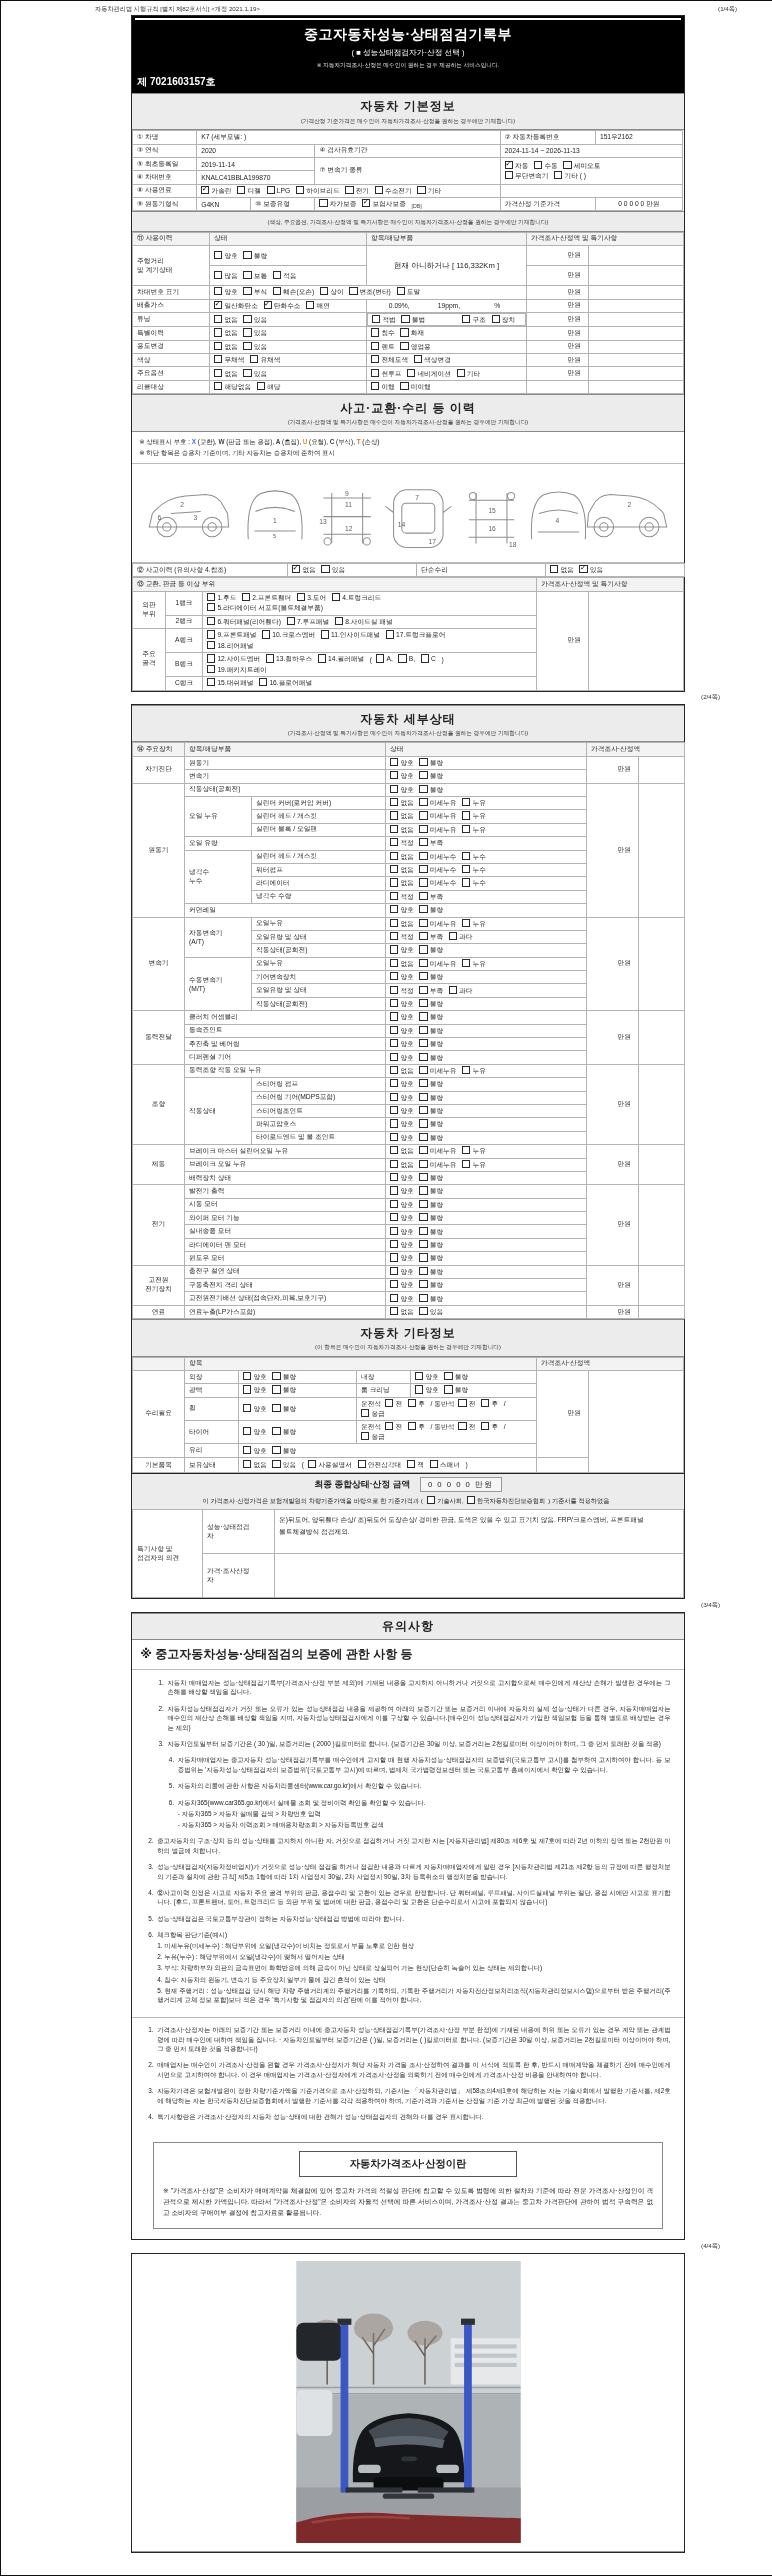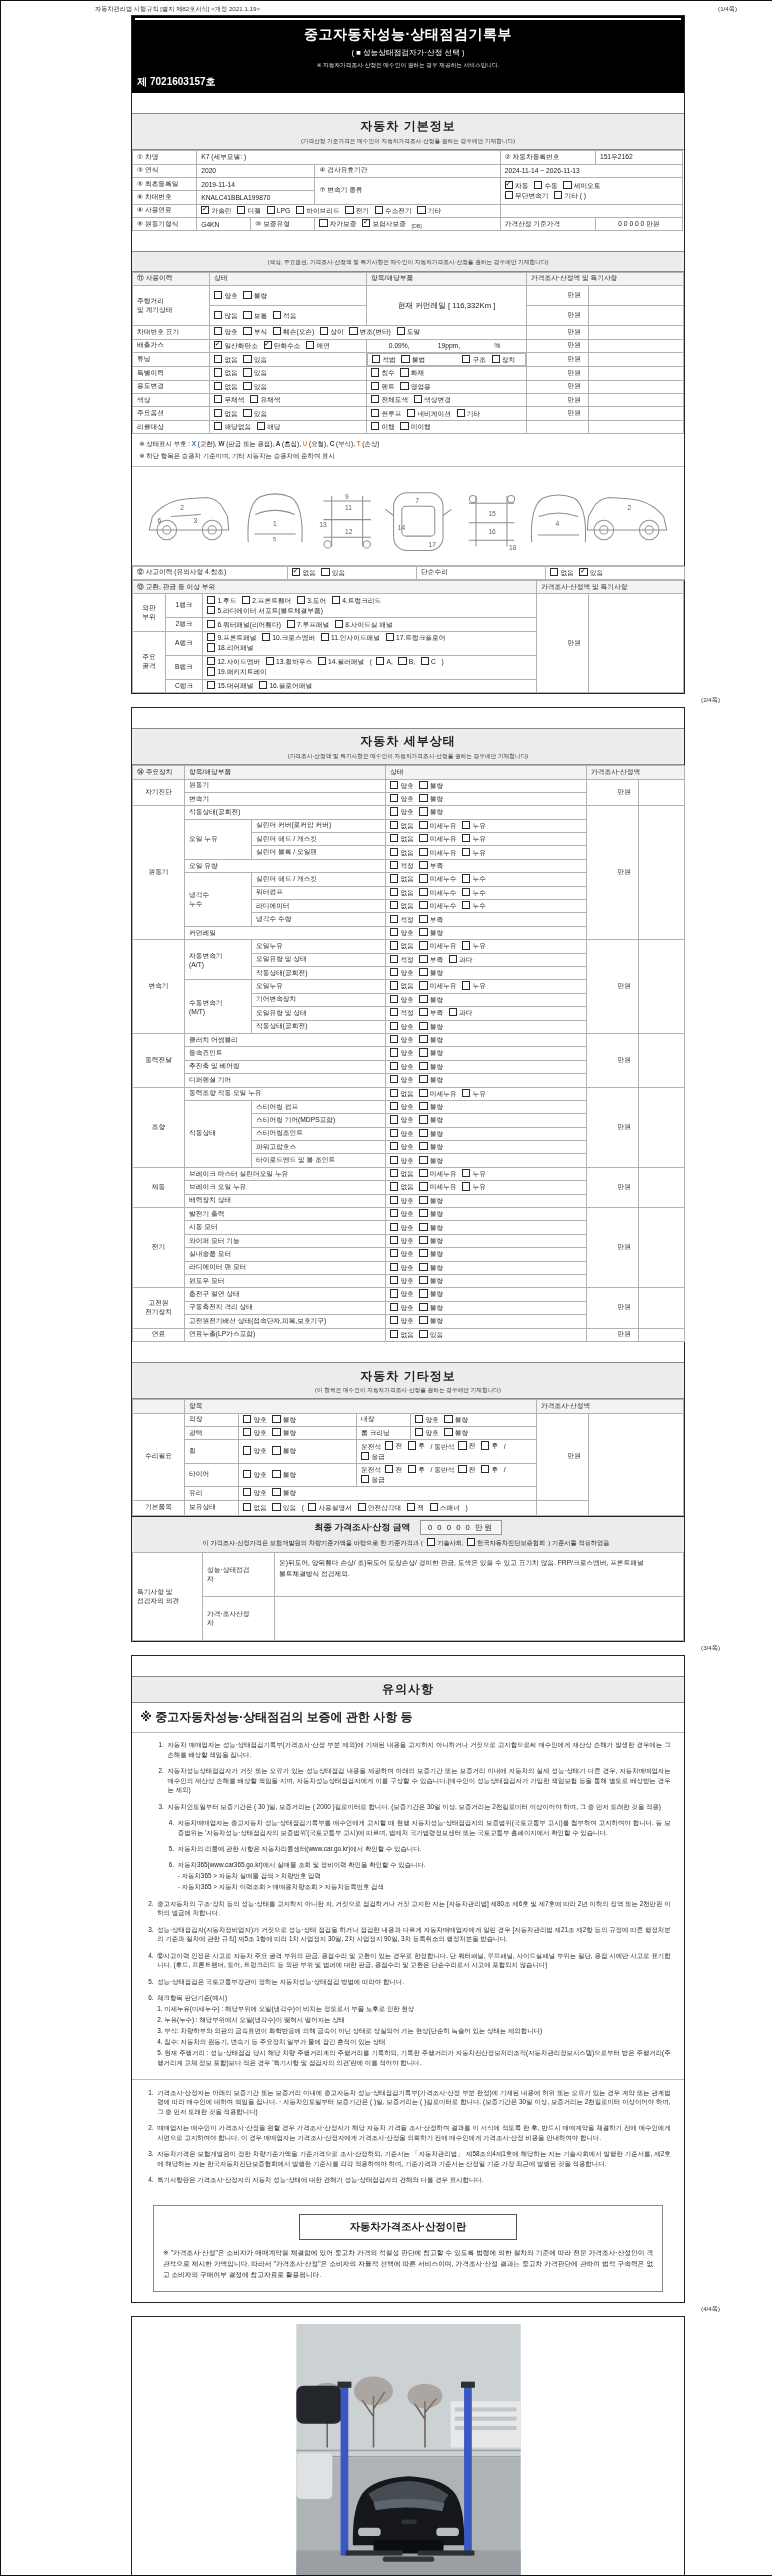--- a/index.html
+++ b/index.html
@@ -10,21 +10,21 @@
   .frame{border:1.5px solid #262626;background:#fff;box-sizing:border-box;}
   .pagemark{text-align:right;font-size:6.2px;color:#333;padding:1.5px 0 2.1px;margin-right:-35px;}
   
   .darkhead{background:#000000;color:#fff;padding:1.5px 0 0;}
   .head-strip{height:2.1px;background:#fff;margin:1px 2.6px 6.2px;}
   .doc-title{text-align:center;font-size:14px;font-weight:bold;letter-spacing:0.5px;}
   .doc-sub{text-align:center;font-size:7.7px;margin-top:4.1px;}
   .doc-note{text-align:center;font-size:5.7px;margin-top:3.1px;color:#e8e8e8;}
   .doc-no{font-size:10px;font-weight:bold;padding:5.2px 5.2px 4.1px;}
   
-  .sec-title{background:#ececec;border-top:0.5px solid #8a8a8a;border-bottom:0.5px solid #8a8a8a;text-align:center;padding:4.6px 0 3.6px;margin-top:20px;}
+  .sec-title{background:#ececec;border-top:0.5px solid #8a8a8a;border-bottom:0.5px solid #8a8a8a;text-align:center;padding:4.6px 0 3.6px;}
   .sec-title .t{font-size:12px;font-weight:bold;letter-spacing:1px;}
   .sec-title .n{font-size:5.7px;margin-top:2.1px;color:#333;}
   
   table{border-collapse:collapse;width:551px;table-layout:fixed;}
   td,th{border:0.5px solid #b3b3b3;font-size:6.7px;padding:1px 4.1px;height:13.4px;box-sizing:border-box;
         text-align:left;font-weight:normal;vertical-align:middle;word-break:keep-all;}
   .thead td{background:#f3f3f3;}
   .c{text-align:center;}
   .r{text-align:right;padding-right:7.2px;}
   .dev{text-align:center;background:#fff;}
@@ -155,21 +155,21 @@
             <tr class="thead">
           <td>⑪ 사용이력</td>
           <td>상태</td>
           <td>항목/해당부품</td>
           <td colspan="2">가격조사·산정액 및 특기사항</td>
         </tr>
         <tr class="tall">
           <td rowspan="2" class="pre">주행거리
 및 계기상태</td>
           <td><span class="opt"><span class="cb"></span>양호</span><span class="opt"><span class="cb"></span>불량</span></td>
-          <td rowspan="2" class="c" style="font-size:7.7px;">현재 커먼레일 [ 116,332Km ]</td>
+          <td rowspan="2" class="c" style="font-size:7.7px;">현재 아니하거나 [ 116,332Km ]</td>
           <td class="r">만원</td>
           <td></td>
         </tr>
         <tr class="tall">
           <td><span class="opt"><span class="cb"></span>많음</span><span class="opt"><span class="cb"></span>보통</span><span class="opt"><span class="cb"></span>적음</span></td>
           <td class="r">만원</td>
           <td></td>
         </tr>
         <tr>
           <td>차대번호 표기</td>
@@ -225,20 +225,24 @@
         <tr>
           <td>리콜대상</td>
           <td><span class="opt"><span class="cb"></span>해당없음</span><span class="opt"><span class="cb"></span>해당</span></td>
           <td><span class="opt"><span class="cb"></span>이행</span><span class="opt"><span class="cb"></span>미이행</span></td>
           <td></td>
           <td></td>
         </tr>
       </tbody>
         </table>
 
+      <div class="sec-title">
+        <div class="t">사고·교환·수리 등 이력</div>
+        <div class="n">(가격조사·산정액 및 특기사항은 매수인이 자동차가격조사·산정을 원하는 경우에만 기재합니다)</div>
+      </div>
 
       <div class="legend">
         <div>
           <span>※ 상태표시 부호 :</span>
           <span id="legend-parts"><b style="color: rgb(58, 111, 216);"> X</b><span> (교환),</span><b style="color: rgb(63, 63, 63);"> W</b><span> (판금 또는 용접),</span><b style="color: rgb(63, 63, 63);"> A</b><span> (흠집),</span><b style="color: rgb(224, 154, 45);"> U</b><span> (요철),</span><b style="color: rgb(63, 63, 63);"> C</b><span> (부식),</span><b style="color: rgb(210, 114, 46);"> T</b><span> (손상)</span></span>
         </div>
         <div>※ 하단 항목은 승용차 기준이며, 기타 자동차는 승용차에 준하여 표시</div>
       </div>
 
       <div class="diagram-wrap">
@@ -648,21 +652,21 @@
         <tr style="height:15.5px;">
           <td class="c">기본품목</td>
           <td>보유상태</td>
           <td colspan="3"><span class="opt"><span class="cb"></span>없음</span><span class="opt"><span class="cb"></span>있음</span><span class="tok-t">(</span><span class="opt"><span class="cb"></span>사용설명서</span><span class="opt"><span class="cb"></span>안전삼각대</span><span class="opt"><span class="cb"></span>잭</span><span class="opt"><span class="cb"></span>스패너</span><span class="tok-t">)</span></td>
           <td></td>
         </tr>
       </tbody>
         </table>
 
       <div class="finalbox">
-        <span class="lbl">최종 가격조사·산정 금액</span>
+        <span class="lbl">최종 종합상태·산정 금액</span>
         <span class="amt">0 0 0 0 0 만원</span>
         <div class="nt"><span class="tok-t">이 가격조사·산정가격은 보험개발원의 차량기준가액을 바탕으로 한 기준가격과 (</span><span class="opt"><span class="cb"></span>기술사회,</span><span class="opt"><span class="cb"></span>한국자동차진단보증협회</span><span class="tok-t">) 기준서를 적용하였음</span></div>
       </div>
 
       <table>
         <colgroup>
             <col style="width:70px">
             <col style="width:72px">
             <col style="width:409px">
           </colgroup>

